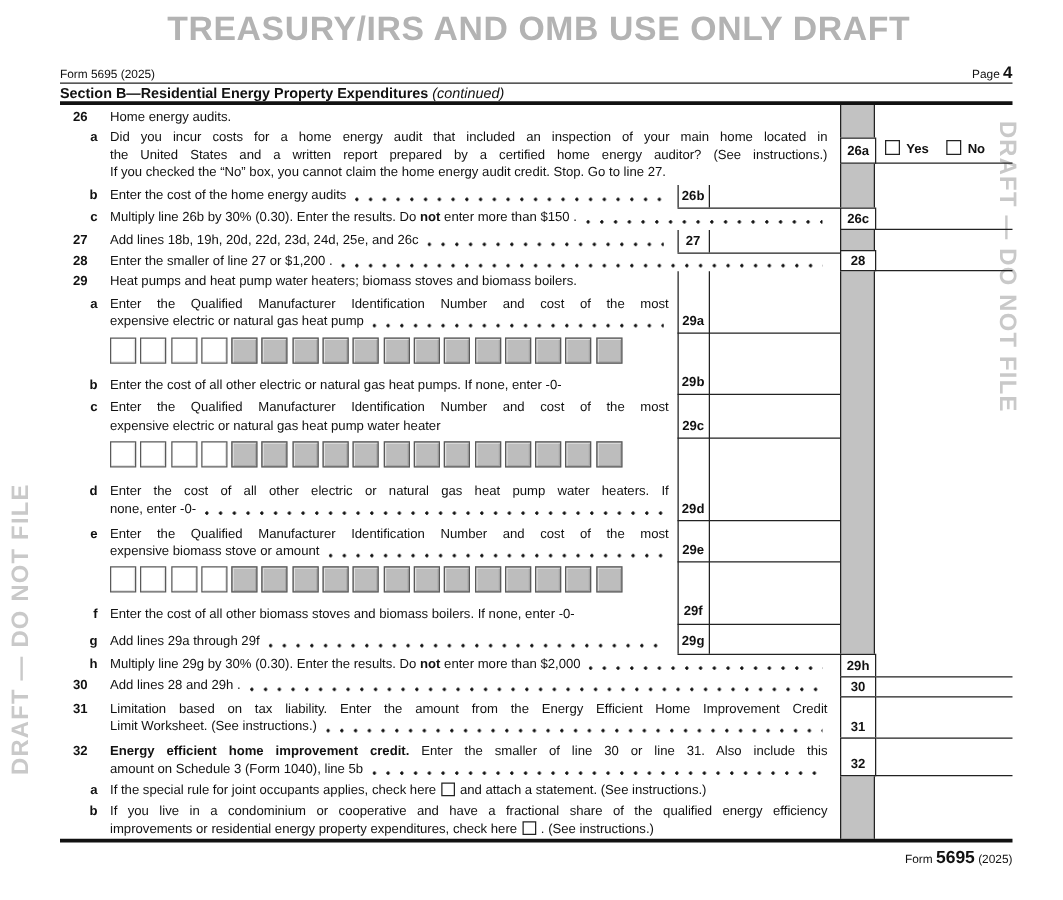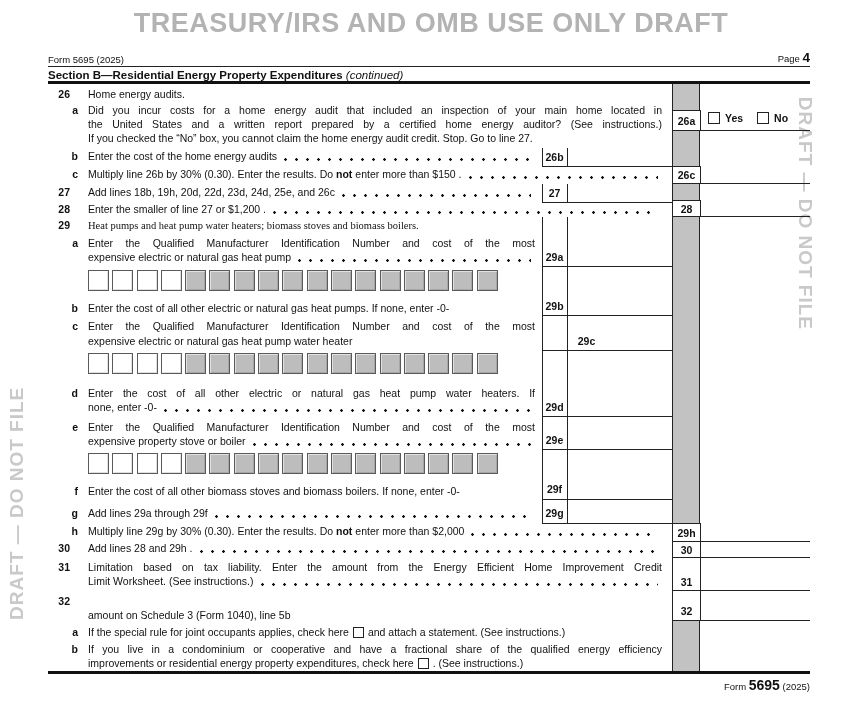--- a/index.html
+++ b/index.html
@@ -90,21 +90,21 @@
   <div class="hline" style="left:542px;width:130px;top:202px;"></div>
   <div class="field" style="left:568px;top:184px;width:104px;height:18px;"></div>
 
   <div class="num" style="left:52px;top:203px;">28</div>
   <div class="flexline" style="left:88px;top:203px;width:574px;"><span>Enter the smaller of line 27 or $1,200 .</span><span class="dots"></span></div>
   <div class="labelbox" style="top:200px;height:17px;">28</div>
   <div class="hline" style="left:700px;width:110px;top:216px;"></div>
   <div class="field" style="left:700px;top:200px;width:110px;height:16px;"></div>
 
   <div class="num" style="left:52px;top:219px;">29</div>
-  <div class="t" style="left:88px;top:219px;font-family:Liberation Serif, serif;">Heat pumps and heat pump water heaters; biomass stoves and biomass boilers.</div>
+  <div class="t" style="left:88px;top:219px;">Heat pumps and heat pump water heaters; biomass stoves and biomass boilers.</div>
 
   <div class="vline" style="left:542px;top:217px;height:306px;"></div>
   <div class="vline" style="left:567px;top:217px;height:306px;"></div>
 
   <div class="ltr" style="left:62px;top:237px;">a</div>
   <div class="jline" style="left:88px;top:237px;width:447px;">Enter the Qualified Manufacturer Identification Number and cost of the most</div>
   <div class="flexline" style="left:88px;top:251px;width:447px;"><span>expensive electric or natural gas heat pump</span><span class="dots"></span></div>
   <div class="innlabel" style="top:251px;">29a</div>
   <div class="hline" style="left:542px;width:130px;top:266px;"></div>
   <div class="field" style="left:568px;top:217px;width:104px;height:49px;"></div>
@@ -130,21 +130,21 @@
 
   <div class="ltr" style="left:62px;top:302px;">b</div>
   <div class="t" style="left:88px;top:302px;">Enter the cost of all other electric or natural gas heat pumps. If none, enter -0-</div>
   <div class="innlabel" style="top:300px;">29b</div>
   <div class="hline" style="left:542px;width:130px;top:315px;"></div>
   <div class="field" style="left:568px;top:266px;width:104px;height:49px;"></div>
 
   <div class="ltr" style="left:62px;top:320px;">c</div>
   <div class="jline" style="left:88px;top:320px;width:447px;">Enter the Qualified Manufacturer Identification Number and cost of the most</div>
   <div class="flexline" style="left:88px;top:335px;width:447px;flex-direction:column;"><span>expensive electric or natural gas heat pump water heater</span><span class="dots"></span></div>
-  <div class="innlabel" style="top:335px;padding-left:32px;">29c</div>
+  <div class="innlabel" style="top:335px;">29c</div>
   <div class="hline" style="left:542px;width:130px;top:350px;"></div>
   <div class="field" style="left:568px;top:315px;width:104px;height:35px;"></div>
   <div class="qmin-row" style="top:353px;">
       <span class="qbox white"></span>
       <span class="qbox white"></span>
       <span class="qbox white"></span>
       <span class="qbox white"></span>
       <span class="qbox"></span>
       <span class="qbox"></span>
       <span class="qbox"></span>
@@ -162,21 +162,21 @@
 
   <div class="ltr" style="left:62px;top:387px;">d</div>
   <div class="jline" style="left:88px;top:387px;width:447px;">Enter the cost of all other electric or natural gas heat pump water heaters. If</div>
   <div class="flexline" style="left:88px;top:401px;width:447px;"><span>none, enter -0-</span><span class="dots"></span></div>
   <div class="innlabel" style="top:401px;">29d</div>
   <div class="hline" style="left:542px;width:130px;top:416px;"></div>
   <div class="field" style="left:568px;top:350px;width:104px;height:66px;"></div>
 
   <div class="ltr" style="left:62px;top:421px;">e</div>
   <div class="jline" style="left:88px;top:421px;width:447px;">Enter the Qualified Manufacturer Identification Number and cost of the most</div>
-  <div class="flexline" style="left:88px;top:435px;width:447px;"><span>expensive property stove or boiler</span><span class="dots"></span></div>
+  <div class="flexline" style="left:88px;top:435px;width:447px;"><span>expensive biomass stove or amount</span><span class="dots"></span></div>
   <div class="innlabel" style="top:434px;">29e</div>
   <div class="hline" style="left:542px;width:130px;top:449px;"></div>
   <div class="field" style="left:568px;top:416px;width:104px;height:33px;"></div>
   <div class="qmin-row" style="top:453px;">
       <span class="qbox white"></span>
       <span class="qbox white"></span>
       <span class="qbox white"></span>
       <span class="qbox white"></span>
       <span class="qbox"></span>
       <span class="qbox"></span>
@@ -218,21 +218,22 @@
   <div class="field" style="left:700px;top:541px;width:110px;height:16px;"></div>
 
   <div class="num" style="left:52px;top:561px;">31</div>
   <div class="jline" style="left:88px;top:561px;width:574px;">Limitation based on tax liability. Enter the amount from the Energy Efficient Home Improvement Credit</div>
   <div class="flexline" style="left:88px;top:575px;width:574px;"><span>Limit Worksheet. (See instructions.)</span><span class="dots"></span></div>
   <div class="labelbox" style="top:557px;height:34px;align-items:flex-end;padding-bottom:2px;">31</div>
   <div class="hline" style="left:700px;width:110px;top:590px;"></div>
   <div class="field" style="left:700px;top:557px;width:110px;height:33px;"></div>
 
   <div class="num" style="left:52px;top:595px;">32</div>
-  <div class="flexline" style="left:88px;top:609px;width:574px;flex-direction:column;"><span>amount on Schedule 3 (Form 1040), line 5b</span><span class="dots"></span></div>
+  <div class="jline" style="left:88px;top:595px;width:574px;"><span class="b">Energy efficient home improvement credit.</span><span> Enter the smaller of line 30 or line 31. Also include this</span></div>
+  <div class="flexline" style="left:88px;top:609px;width:574px;"><span>amount on Schedule 3 (Form 1040), line 5b</span><span class="dots"></span></div>
   <div class="labelbox" style="top:590px;height:31px;align-items:flex-end;padding-bottom:3px;">32</div>
   <div class="hline" style="left:700px;width:110px;top:620px;"></div>
   <div class="field" style="left:700px;top:590px;width:110px;height:30px;"></div>
 
   <div class="ltr" style="left:62px;top:626px;">a</div>
   <div class="t" style="left:88px;top:626px;"><span>If the special rule for joint occupants applies, check here</span><span class="cb sm"></span><span>and attach a statement. (See instructions.)</span></div>
 
   <div class="ltr" style="left:62px;top:643px;">b</div>
   <div class="jline" style="left:88px;top:643px;width:574px;">If you live in a condominium or cooperative and have a fractional share of the qualified energy efficiency</div>
   <div class="t" style="left:88px;top:657px;"><span>improvements or residential energy property expenditures, check here</span><span class="cb sm"></span><span>. (See instructions.)</span></div>

